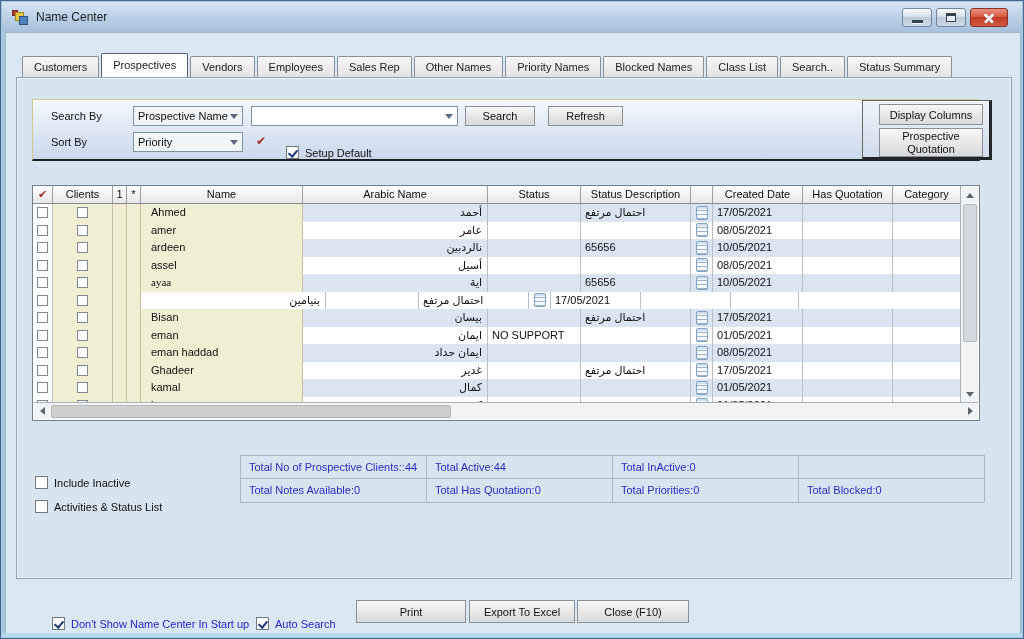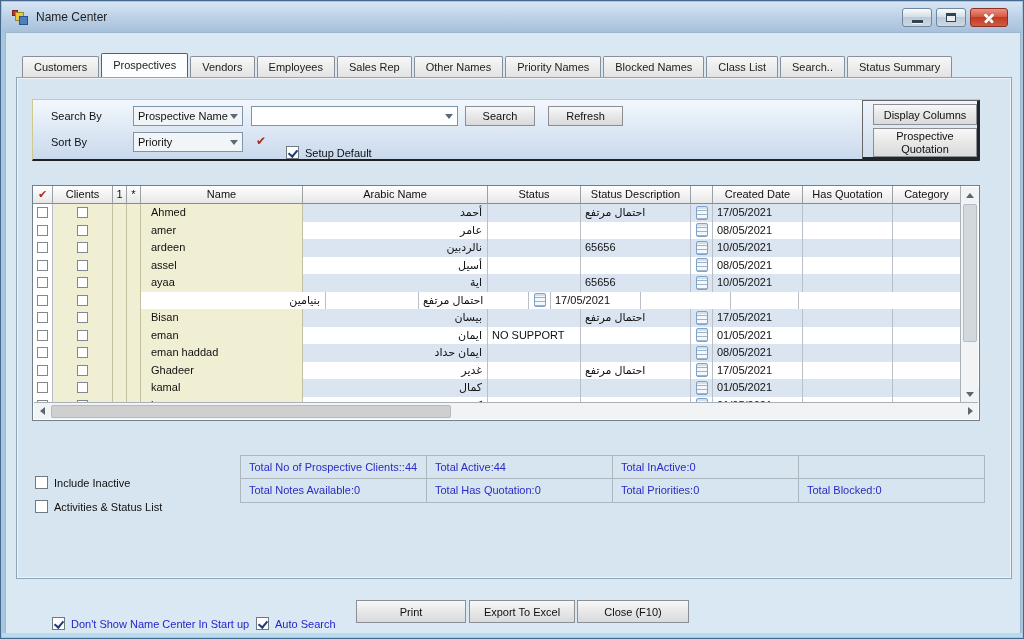--- a/index.html
+++ b/index.html
@@ -59,23 +59,23 @@
   .combo .chev { position:absolute; right:4px; top:7px; width:0; height:0;
     border-left:4px solid transparent; border-right:4px solid transparent; border-top:5px solid #5a6a7a; }
   .combo.editable { background:#fff; }
   .btn { border:1px solid #8a8f96; border-radius:0; background:linear-gradient(#f8f8f8,#e9e9e9 45%,#d9dadc);
     font-size:11px; color:#101010; display:flex; align-items:center; justify-content:center; text-align:center; }
   .red-check { position:absolute; font-size:12px; color:#a82a2a; font-weight:bold; }
   .cb { position:relative; width:13px; height:13px; background:#fff; border:1px solid #707880; flex:none; }
   .cb.checked::after { content:''; position:absolute; left:3px; top:1px; width:4px; height:7px;
     border:solid #203a7c; border-width:0 2px 2px 0; transform:rotate(40deg); }
   .cb-row { position:absolute; display:flex; align-items:center; gap:6px; font-size:11px; color:#101010;margin-top:13px; }
-  .display-group { position:absolute; left:856px; top:67px; width:118px; height:60px; z-index:5;
+  .display-group { position:absolute; left:856px; top:67px; width:130px; height:60px; z-index:5;
     border:1px solid #666; border-right:3px solid #22262b; border-bottom:3px solid #22262b;
-    background:linear-gradient(#eef4fa,#cfdcec); padding:3px 10px; }
+    background:linear-gradient(#eef4fa,#cfdcec); padding:3px 16px; }
   .display-group .btn { width:104px; }
 
   
   .grid { position:absolute; left:26px; top:152px; width:948px; height:236px;
     background:#fff; border:1px solid #70808e; z-index:4; overflow:hidden; }
   .grid-header { display:flex; height:18px; width:928px; }
   .hcell { height:18px; font-size:11px; line-height:17px; text-align:center; color:#101010;
     background:linear-gradient(#ffffff,#e7e7e7); border-right:1px solid #9aa0a6; border-bottom:1px solid #868c92;
     overflow:hidden; flex:none; white-space:nowrap; }
   .hcell.redmark { color:#a82a2a; font-weight:bold; }
@@ -291,21 +291,21 @@
           </div>
           <div class="grid-row">
             <div class="cell" style="width: 20px;">
               <span class="cb11"></span>
             </div>
             <div class="cell cream" style="width: 60px;">
               <span class="cb11"></span>
             </div>
             <div class="cell cream" style="width: 14px;"></div>
             <div class="cell cream" style="width: 14px;"></div>
-            <div class="cell cream name-cell txt" style="width: 162px;">ayaa</div>
+            <div class="cell cream name-cell txt" style="width: 162px; font-family: Liberation Serif, serif;">ayaa</div>
             <div class="cell stripe arabic txt" style="width: 185px;">اية</div>
             <div class="cell stripe txt" style="width: 93px;"></div>
             <div class="cell stripe txt" style="width: 110px;">65656</div>
             <div class="cell stripe" style="width: 22px;">
               <span class="note-icon"></span>
             </div>
             <div class="cell stripe txt" style="width: 90px;">10/05/2021</div>
             <div class="cell stripe txt" style="width: 90px;"></div>
             <div class="cell stripe txt" style="width: 68px;"></div>
           </div>

